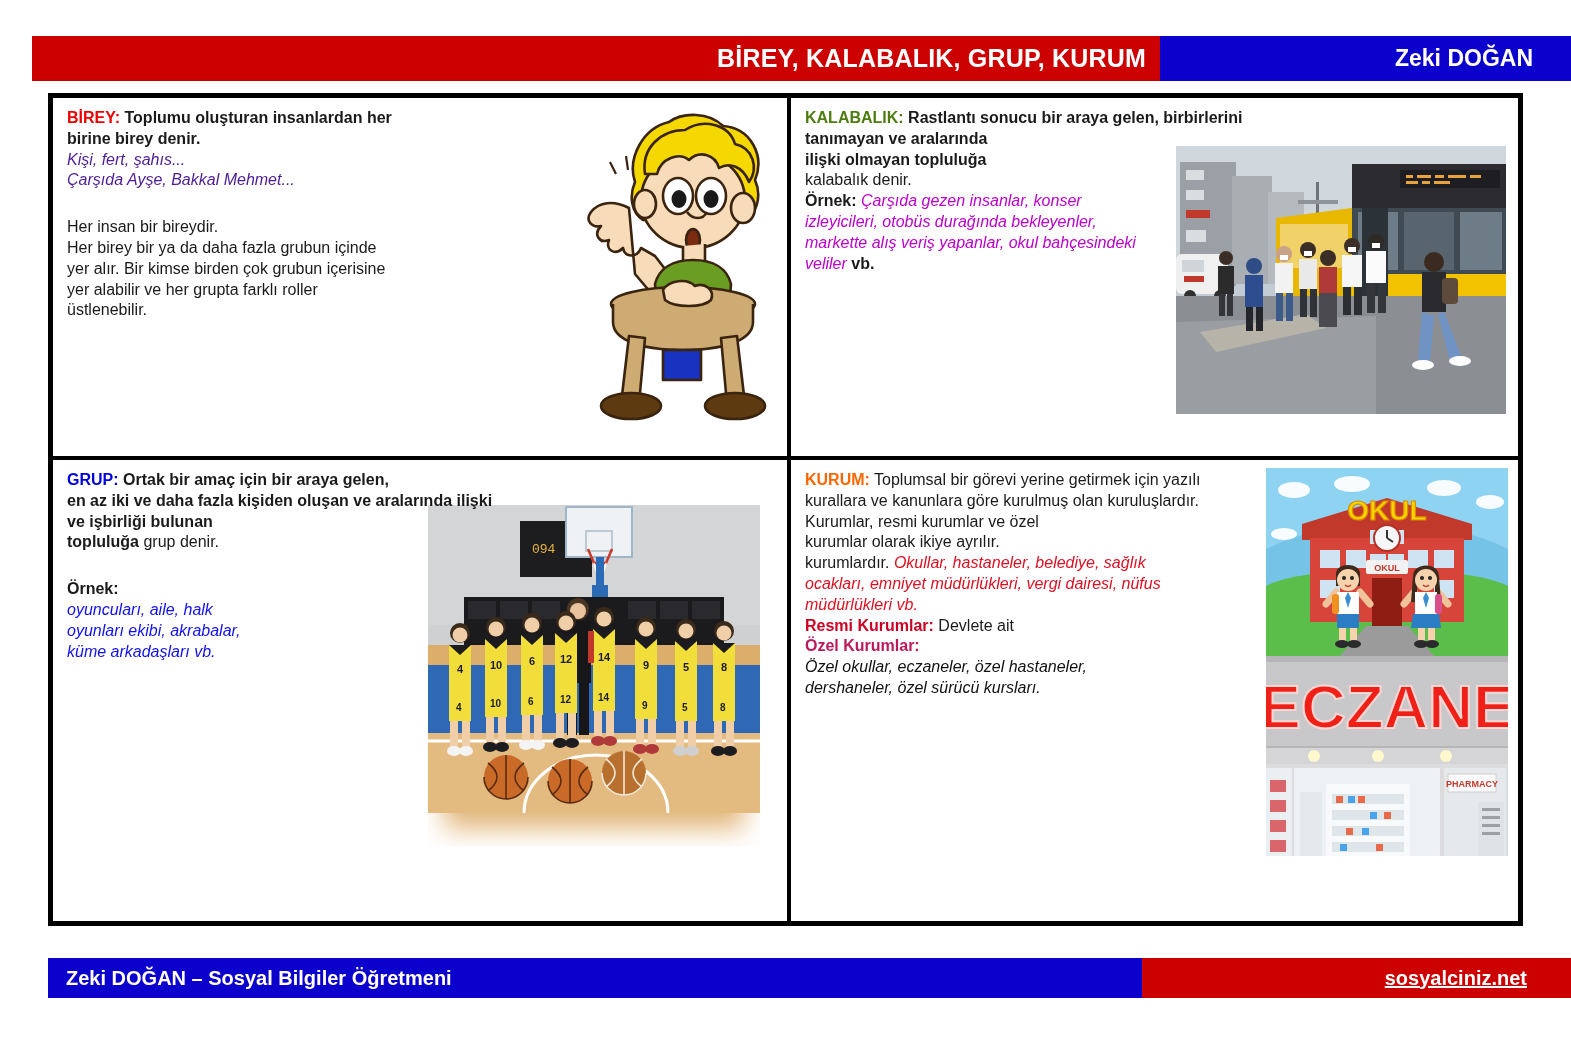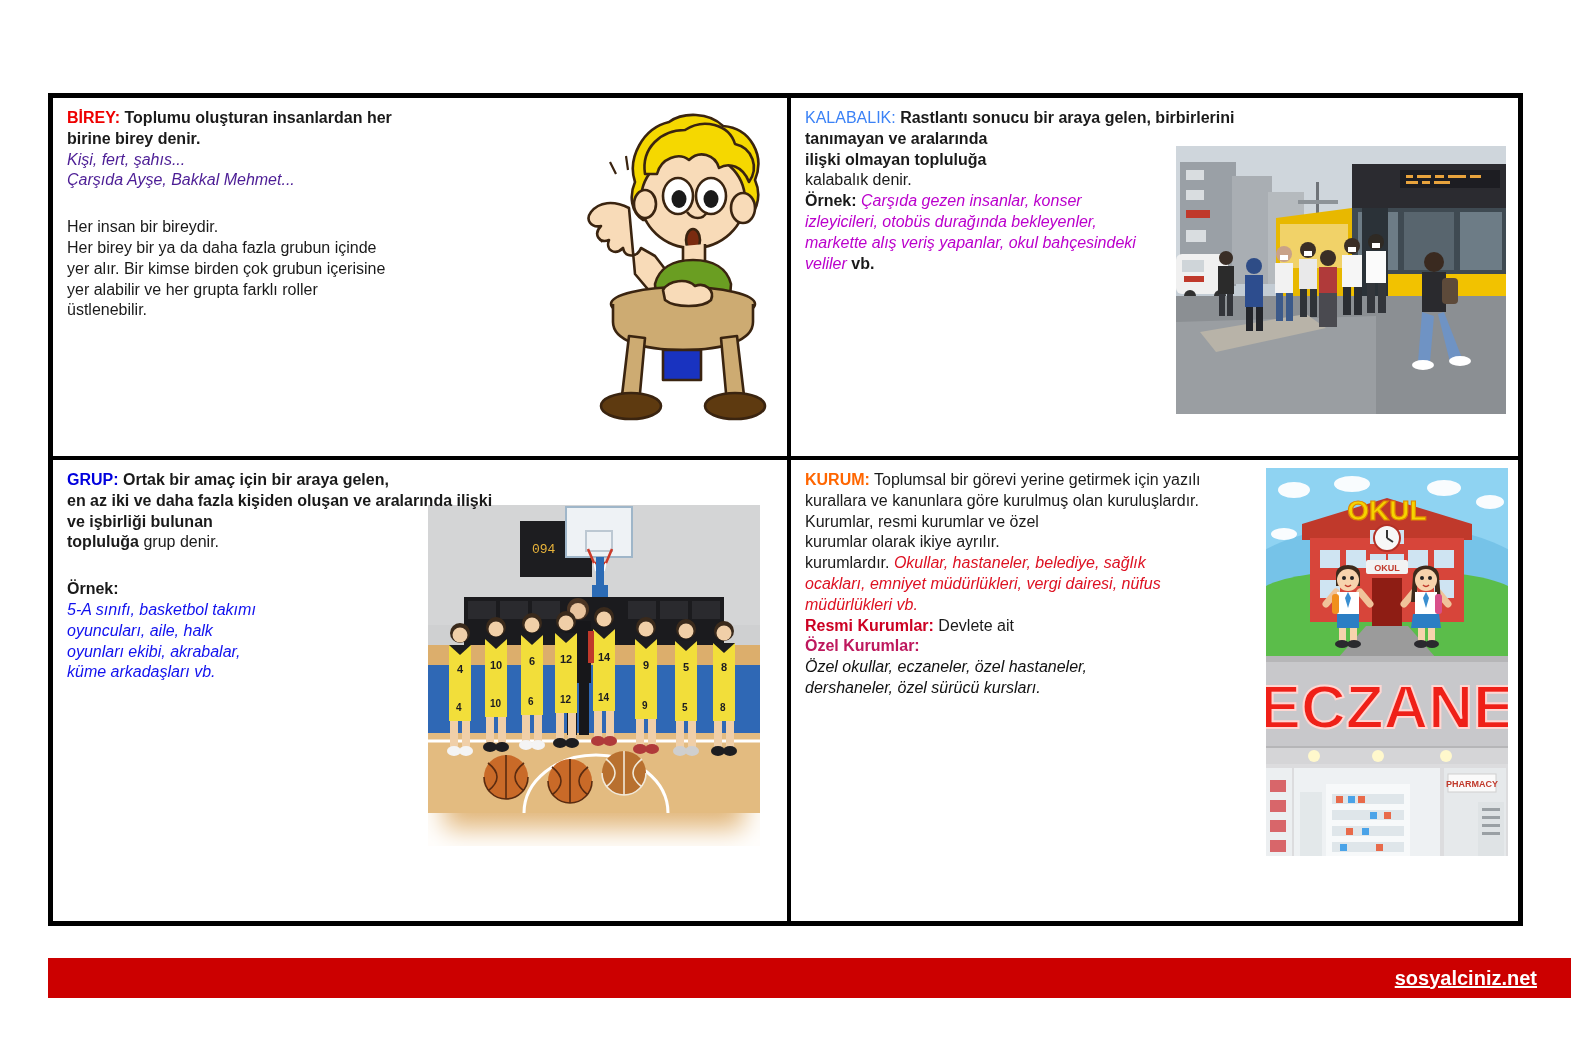--- a/index.html
+++ b/index.html
@@ -54,21 +54,21 @@
   .txt {
     position: relative; z-index: 3;
     padding: 10px 12px 0 14px;
   }
   .line { font-size: 16px; line-height: 1.30; color: #1a1a1a; white-space: nowrap; }
   .line.wrap { white-space: normal; }
   .b   { font-weight: bold; }
   .gap { height: 26px; }
 
   .k-birey  { color: #ee0000; font-weight: bold; }
-  .k-kalab  { color: #3b82f6; font-weight: normal; }
+  .k-kalab  { color: #4d7c0f; font-weight: bold; }
   .k-grup   { color: #0000dd; font-weight: bold; }
   .k-kurum  { color: #ff6600; font-weight: bold; }
   .k-resmi  { color: #cc0022; font-weight: bold; }
   .ex-red    { color: #4c1d95; font-style: italic; }
   .ex-purple { color: #bb00cc; font-style: italic; }
   .ex-blue   { color: #1111ee; font-style: italic; }
   .ex-crim   { color: #dd1122; font-style: italic; }
   .ex-dark   { color: #111; font-style: italic; }
 
   
@@ -103,33 +103,41 @@
     position: absolute; left: 48px; top: 958px;
     width: 1523px; height: 40px; display: flex;
   }
   .footer-blue {
     background: #0c00cc; flex: 0 0 1094px;
     display: flex; align-items: center; padding-left: 18px;
   }
   .footer-red {
     background: #cc0000; flex: 1;
     display: flex; align-items: center; justify-content: flex-end;
-    padding-right: 34px;
+    padding-right: 44px;
   }
   .footer-text { color: #fff; font-size: 20px; font-weight: bold; white-space: nowrap; }
   .footer-link {
     color: #fff; font-size: 20px; font-weight: bold;
     text-decoration: underline; white-space: nowrap;
   }
 </style>
 </head>
 <body>
 
 <div class="slide">
 
+  <div class="header">
+    <div class="header-red">
+      <span class="header-title">BİREY, KALABALIK, GRUP,  KURUM</span>
+    </div>
+    <div class="header-blue">
+      <span class="header-author">Zeki DOĞAN</span>
+    </div>
+  </div>
 
   <div class="grid">
 
     <div class="cell cell-birey">
 
       <svg class="art boy" viewBox="0 0 200 352">
         <g stroke="#3a2410" stroke-width="2.6" stroke-linejoin="round">
 
           <path d="M33 70 L27 58 M45 66 L43 52 M28 130 L18 138 M38 136 L30 148" fill="none" stroke="#3a2410" stroke-width="2.2"></path>
 
@@ -484,21 +492,20 @@
         <div class="line">
           <span class="k-grup">GRUP:</span><span class="b"> Ortak bir amaç için bir araya gelen,</span>
         </div>
         <div class="line b">en az iki ve daha fazla kişiden oluşan ve aralarında ilişki</div>
         <div class="line b">ve işbirliği bulunan</div>
         <div class="line">
           <span class="b">topluluğa</span><span> grup denir.</span>
         </div>
         <div class="gap"></div>
         <div class="line b">Örnek:</div>
-        <div class="line ex-blue">5-A sınıfı, basketbol takımı</div>
         <div class="line ex-blue">oyuncuları, aile, halk</div>
         <div class="line ex-blue">oyunları ekibi, akrabalar,</div>
         <div class="line ex-blue">küme arkadaşları vb.</div>
       </div>
     </div>
 
     <div class="cell cell-kurum">
 
       <svg class="art school-img" viewBox="0 0 242 190">
         <rect width="242" height="190" fill="#8fd3f2"></rect>
@@ -639,18 +646,21 @@
         </div>
         <div class="line" style="color:#be185d;font-weight:bold">Özel Kurumlar:</div>
         <div class="line ex-dark">Özel okullar, eczaneler, özel hastaneler,</div>
         <div class="line ex-dark">dershaneler, özel sürücü kursları.</div>
       </div>
     </div>
 
   </div>
 
   <div class="footer">
+    <div class="footer-blue">
+      <span class="footer-text">Zeki DOĞAN – Sosyal Bilgiler Öğretmeni</span>
+    </div>
     <div class="footer-red">
       <span class="footer-link">sosyalciniz.net</span>
     </div>
   </div>
 
 </div>
 
 </body></html>

